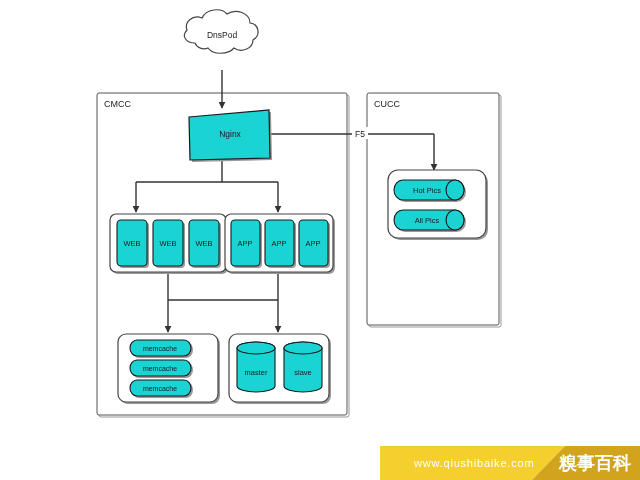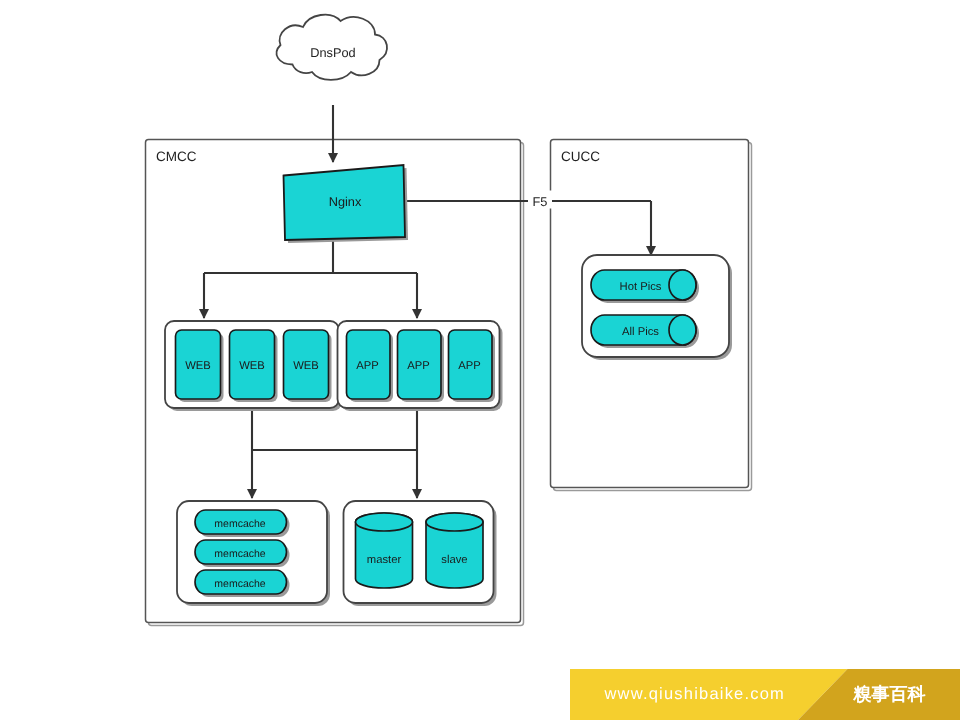--- a/index.html
+++ b/index.html
@@ -36,34 +36,34 @@
   }
   .footer-url {
     position: absolute;
     left: 0;
     top: 0;
     width: 260px;
     height: 34px;
     display: flex;
     align-items: center;
     justify-content: flex-start;
-    padding-left: 23px;
+    padding-left: 34px;
     box-sizing: border-box;
     color: #ffffff;
     font-size: 11px;
     letter-spacing: 0.8px;
     font-family: "Liberation Sans", sans-serif;
   }
   .footer-logo-text {
     position: absolute;
-    right: 23px;
+    right: 9px;
     top: 50%;
     transform: translateY(-50%);
     color: #ffffff;
-    font-size: 12px;
+    font-size: 18px;
     font-weight: bold;
     letter-spacing: 0px;
     font-family: "DejaVu Sans", sans-serif;
     white-space: nowrap;
   }
 </style>
 </head>
 <body>
 
 <div id="canvas">

